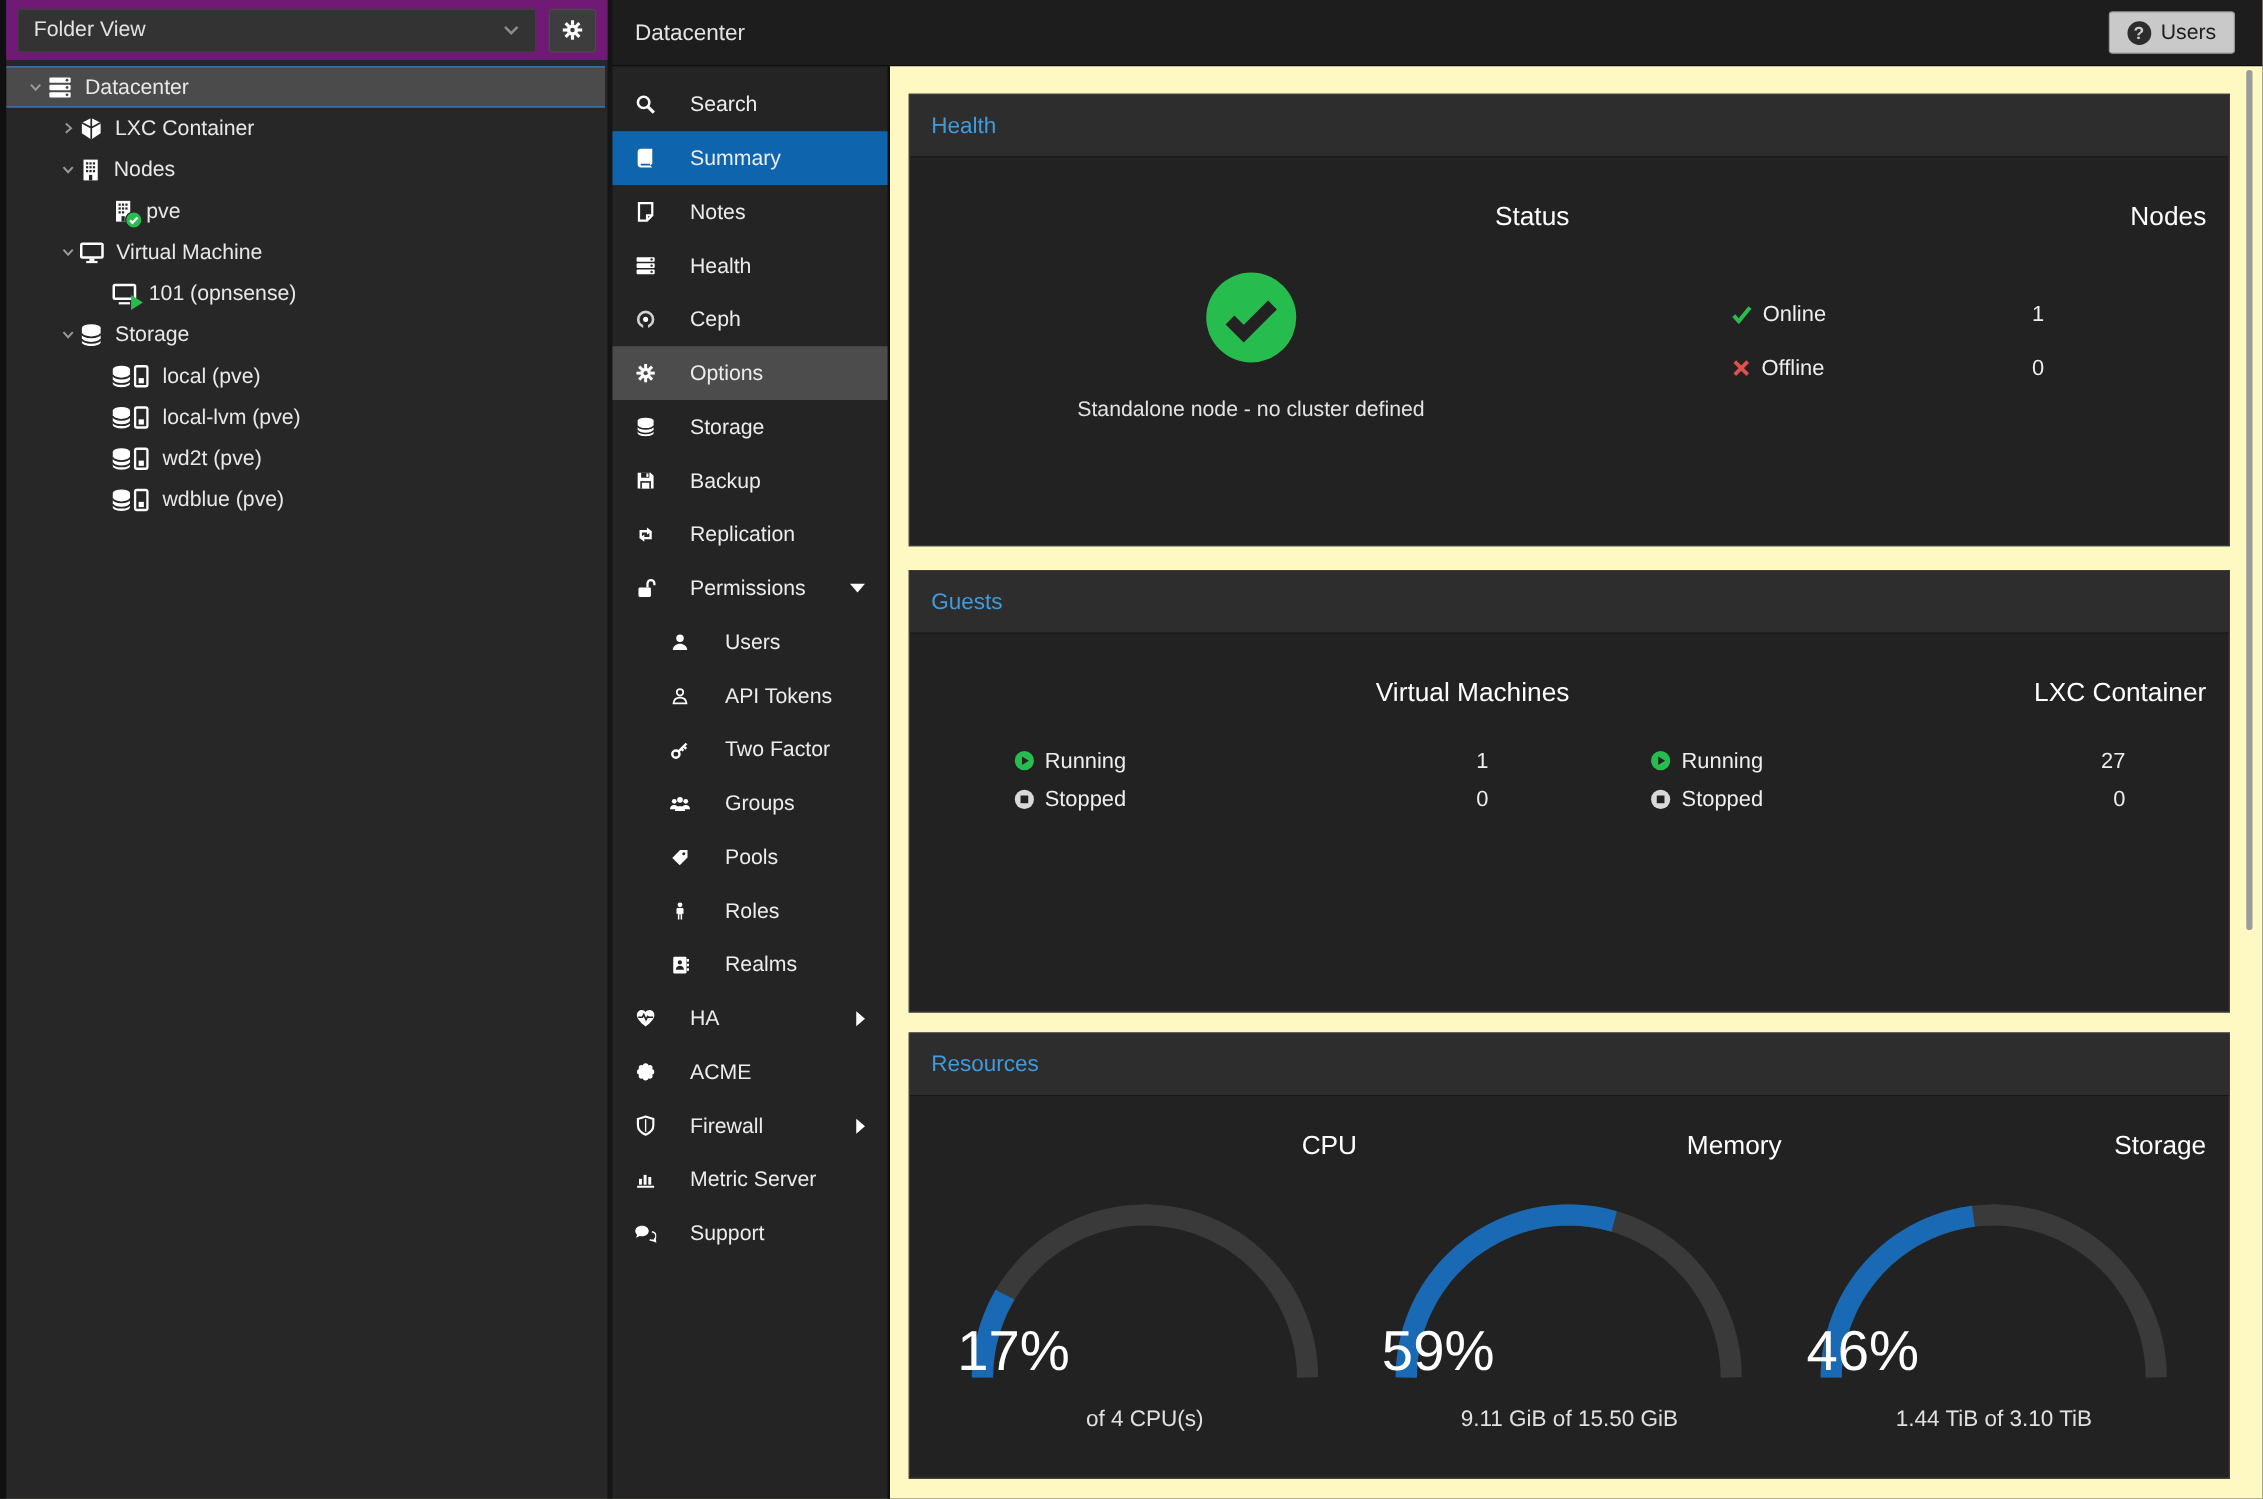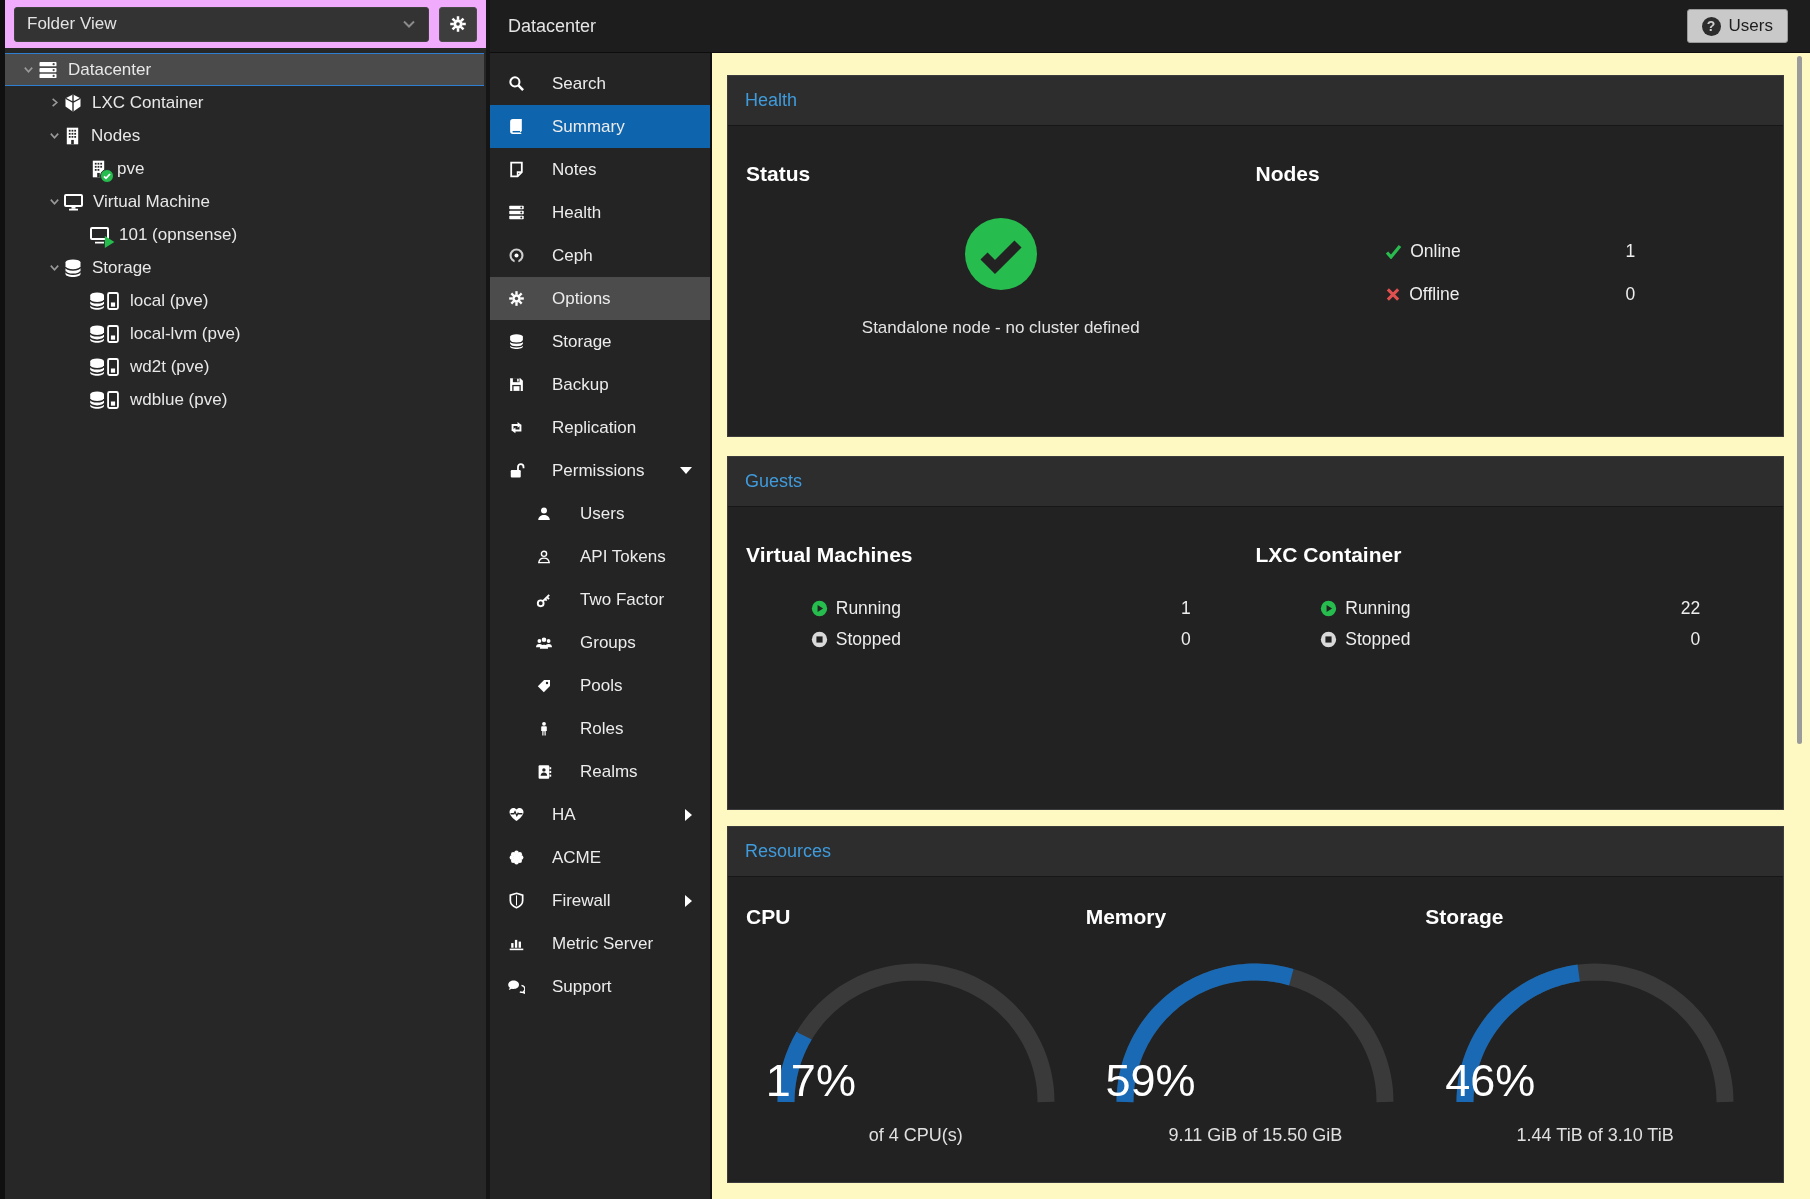--- a/index.html
+++ b/index.html
@@ -2,21 +2,21 @@
 <html><head>
 <meta charset="utf-8">
 <style>
   * { box-sizing: border-box; margin: 0; padding: 0; }
   html,body { width:1810px; height:1199px; overflow:hidden; }
   body { font-family:"Liberation Sans", sans-serif; background:#191919; color:#e8e8e8; }
   .app { display:flex; width:1810px; height:1199px; }
 
   
   .tree-panel { width:490px; height:100%; background:#272727; border-right:4px solid #151515; display:flex; flex-direction:column; border-left:5px solid #101010; }
-  .tree-toolbar { height:48px; background:#f0abfc; display:flex; align-items:center; gap:10px; padding:6px 9px; flex:none; }
+  .tree-toolbar { height:48px; background:#701a75; display:flex; align-items:center; gap:10px; padding:6px 9px; flex:none; }
   .combo { flex:1; height:35px; background:#333; border:1px solid #3f3f3f; border-radius:3px; display:flex; align-items:center; padding:0 12px; font-size:17px; color:#e3e3e3; cursor:pointer; }
   .combo .spacer { flex:1; }
   .gear-btn { width:38px; height:35px; background:#3d3d3d; border:1px solid #4a4a4a; border-radius:3px; display:flex; align-items:center; justify-content:center; cursor:pointer; }
   .tree { padding-top:5px; overflow:hidden; }
   .tree-row { height:33px; display:flex; align-items:center; font-size:17px; cursor:pointer; color:#e8e8e8; }
   .tree-row .chev { width:18px; height:16px; display:flex; align-items:center; justify-content:center; flex:none; }
   .tree-row .ticon { display:flex; align-items:center; margin-right:9px; flex:none; position:relative; }
   .tree-row.selected { background:#4b4b4b; border-top:1px solid #2e7fd0; border-bottom:1px solid #2e7fd0; margin-right:2px; }
   .lvl0 { padding-left:14px; } .lvl1 { padding-left:40px; } .lvl2 { padding-left:66px; }
   .lvl2.noChev { padding-left:84px; }
@@ -46,21 +46,21 @@
   .panel { border:1px solid #3c3c3c; background:#222; }
   .panel-header { height:50px; background:#2d2d2d; border-bottom:1px solid #171717; display:flex; align-items:center; padding:0 17px; font-size:18px; color:#3f9bdc; }
   .panel + .panel { margin-top:0; }
   .p-health { margin-bottom:19px; } .p-guests { margin-bottom:16px; }
   .p-health .panel-body { height:310px; }
   .p-guests .panel-body { height:302px; }
   .p-res .panel-body { height:305px; }
   .panel-body { padding:0 18px; }
 
   .two-col { display:grid; grid-template-columns:1fr 1fr; height:100%; }
-  .col-heading { text-align:left; font-size:21px; font-weight:bold; color:#fff; padding-top:36px; }
+  .col-heading { text-align:right; font-size:21px; font-weight:normal; color:#fff; padding-top:36px; }
   .status-circle { width:76px; height:76px; margin:30px auto 26px; }
   .status-text { text-align:center; font-size:17px; color:#e3e3e3; }
 
   .kv-table { margin:44px auto 0; }
   .kv-table.narrow { width:250px; }
   .kv-table.wide { width:380px; margin-top:26px; }
   .kv-row { display:flex; align-items:center; }
   .kv-table.narrow .kv-row { padding:11px 0; }
   .kv-table.wide .kv-row { padding:5px 0; }
   .kv-row .kicon { display:flex; align-items:center; margin-right:8px; }
@@ -677,21 +677,21 @@
               <div class="col-heading">LXC Container</div>
               <div class="kv-table wide">
                 <div class="kv-row">
                   <span class="kicon">
                       <svg width="17" height="17" viewBox="0 0 16 16">
                         <circle cx="8" cy="8" r="7.2" fill="#26bd4e"></circle>
                         <path d="M6.2 4.8l5.2 3.2-5.2 3.2z" fill="#222"></path>
                       </svg>
                     </span>
                   <span class="klabel">Running</span>
-                  <span class="kval">22</span>
+                  <span class="kval">27</span>
                 </div>
                 <div class="kv-row">
                   <span class="kicon">
                       <svg width="17" height="17" viewBox="0 0 16 16">
                         <circle cx="8" cy="8" r="7.2" fill="#d9d9d9"></circle>
                         <rect x="5.1" y="5.1" width="5.8" height="5.8" fill="#222"></rect>
                       </svg>
                     </span>
                   <span class="klabel">Stopped</span>
                   <span class="kval">0</span>

